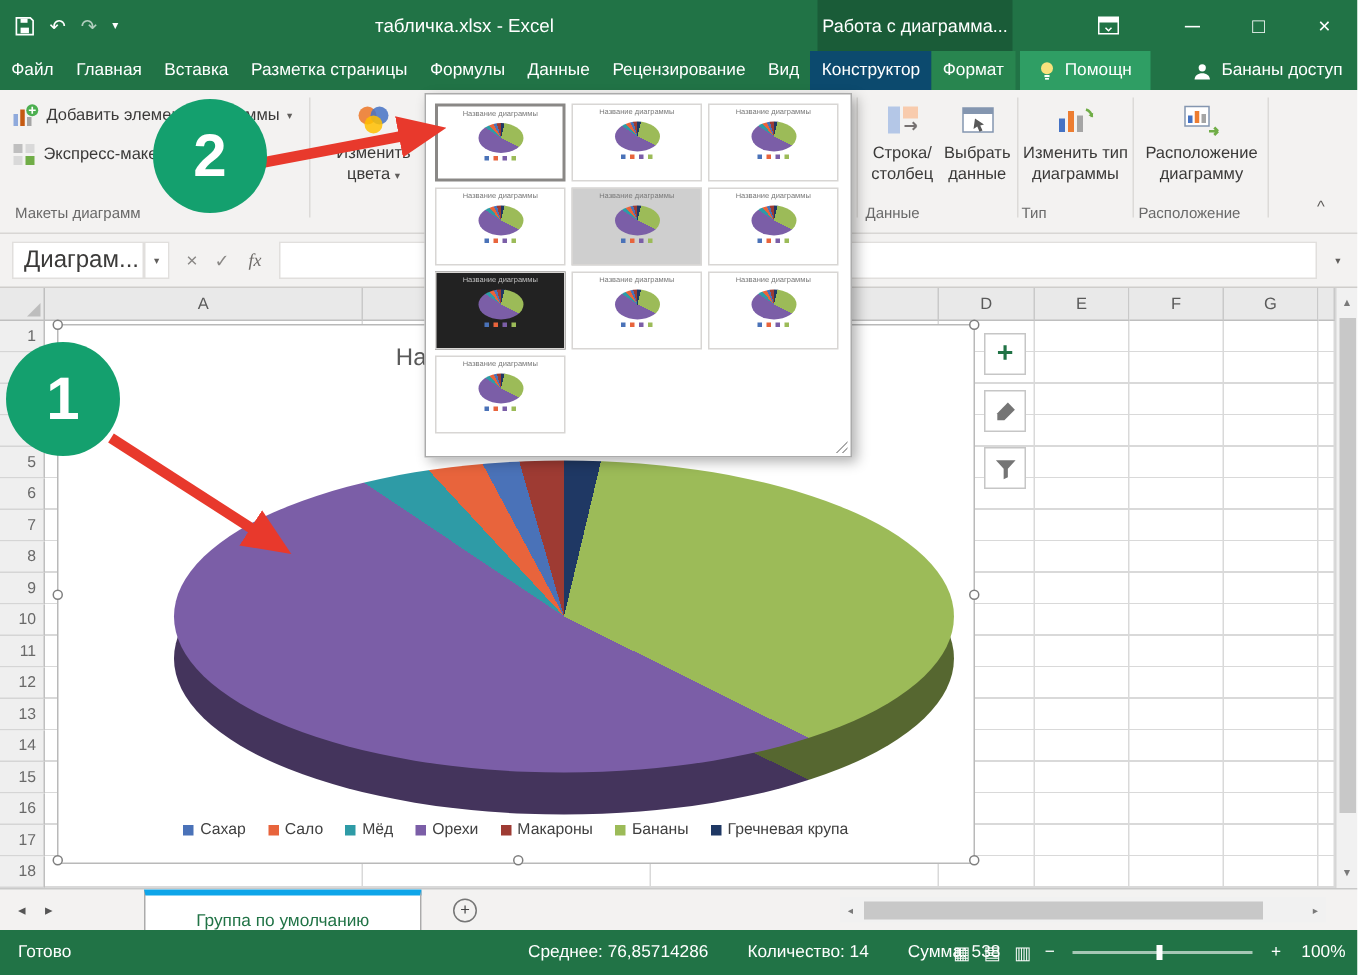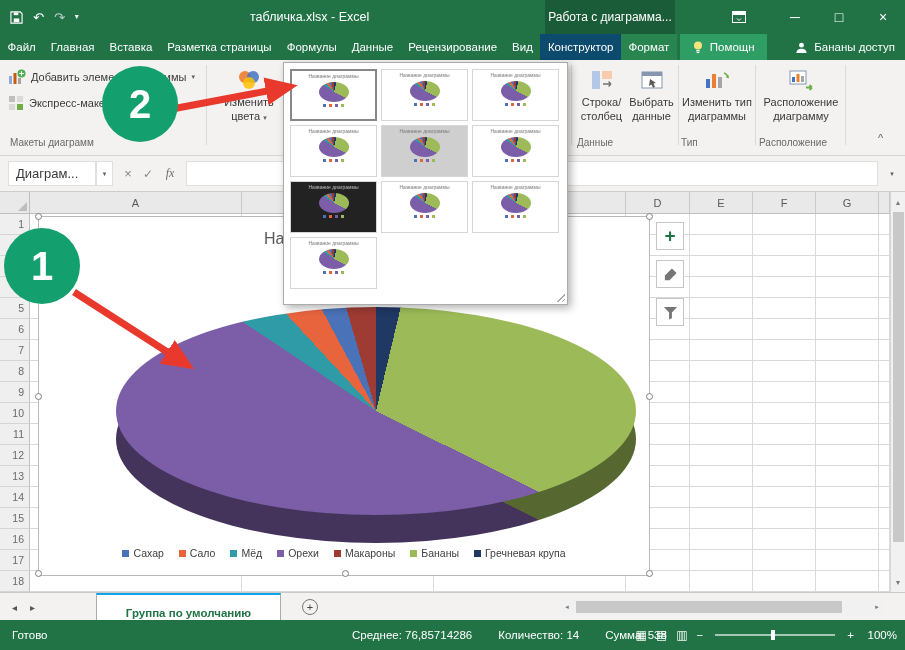--- a/index.html
+++ b/index.html
@@ -28,21 +28,21 @@
 .rb-sep{position:absolute;top:5px;height:80px;width:1px;background:#DCDAD8}
 .rbtn-row{position:absolute;display:flex;align-items:center;gap:5px;font-size:11px;color:#3B3A39;white-space:nowrap}
 .rbtn-col{position:absolute;display:flex;flex-direction:column;align-items:center;font-size:11px;color:#3B3A39;line-height:1.3;white-space:nowrap}
 .ric{height:26px;display:flex;align-items:flex-end;justify-content:center;margin-bottom:4px}
 .caret{font-size:7px;color:#605E5C}
 .grp-label{position:absolute;top:77px;font-size:10px;color:#696969;}
 #ribbon-collapse{position:absolute;left:878px;top:72px;font-size:11px;color:#605E5C}
 
 #fbar{position:absolute;left:0;top:156px;width:905px;height:36px;background:#F3F2F1;border-bottom:1px solid #CFCDCB}
 .fb-box{position:absolute;top:5px;height:25px;background:#fff;border:1px solid #E1DFDD;display:flex;align-items:center}
-#name-box{left:8px;width:88px;padding-left:7px;font-size:13px;color:#3B3A39}
+#name-box{left:8px;width:88px;padding-left:7px;font-size:16px;color:#3B3A39}
 #name-caret{left:96px;width:17px;justify-content:center;font-size:7px;color:#605E5C}
 .fb-btn{position:absolute;top:5px;height:25px;display:flex;align-items:center;justify-content:center;color:#8A8886}
 #fb-x{left:118px;width:20px;font-size:13px}
 #fb-check{left:138px;width:20px;font-size:12px}
 #fb-fx{left:158px;width:24px;font-size:12px;font-style:italic;color:#6E6B68;font-family:"Liberation Serif","DejaVu Serif",serif}
 #formula-input{left:186px;width:692px;padding-left:6px}
 #fb-caret{left:884px;width:16px;justify-content:center;font-size:7px;color:#605E5C;border:none;background:none}
 
 #sheet{position:absolute;left:0;top:192px;width:905px;height:400px;background:#fff}
 #corner{position:absolute;left:0;top:0;width:30px;height:22px;background:#E9E9E9;border-right:1px solid #BFBFBF;border-bottom:1px solid #BFBFBF}
@@ -80,21 +80,21 @@
 .thumb.dark{background:#222}
 .thumb .ttl{margin-top:3px;text-align:center;font-size:5px;color:#7A7A7A;line-height:1;white-space:nowrap;overflow:hidden}
 .thumb.dark .ttl{color:#BFBFBF}
 .mini-pie{width:30px;height:20px;border-radius:50%;margin:3px auto 2px}
 .dots{display:flex;justify-content:center;gap:3px}
 .dots span{width:3px;height:3px;display:inline-block}
 #gallery-grip{position:absolute;right:2px;bottom:2px;width:9px;height:9px;background:linear-gradient(135deg,transparent 0 55%,#ABABAB 55% 62%,transparent 62% 78%,#ABABAB 78% 85%,transparent 85%)}
 
 #tabsbar{position:absolute;left:0;top:592px;width:905px;height:28px;background:#F3F2F1;border-top:1px solid #C9C9C9}
 #tab-navs{position:absolute;left:12px;top:0;height:28px;display:flex;align-items:center;gap:13px;color:#555;font-size:10px}
-#sheet-tab{position:absolute;left:96px;top:0;height:38px;width:185px;background:#fff;border-left:1px solid #ABABAB;border-right:1px solid #ABABAB;border-top:2px solid #0ea5e9;display:flex;align-items:center;justify-content:center;font-size:11.5px;font-weight:bold;color:#217346}
+#sheet-tab{position:absolute;left:96px;top:0;height:38px;width:185px;background:#fff;border-left:1px solid #ABABAB;border-right:1px solid #ABABAB;border-top:4px solid #0ea5e9;display:flex;align-items:center;justify-content:center;font-size:11.5px;font-weight:normal;color:#217346}
 #add-sheet{position:absolute;left:302px;top:6px;width:16px;height:16px;border:1px solid #767676;border-radius:50%;display:flex;align-items:center;justify-content:center;font-size:11px;color:#444}
 #hscroll{position:absolute;left:560px;top:5px;width:324px;height:17px;background:#F1F1F1;display:flex;align-items:center}
 #hs-left{width:14px;text-align:center;font-size:7px;color:#7A7A7A}
 #hthumb{height:12px;width:266px;background:#C8C8C8;margin-left:2px}
 #hs-right{margin-left:auto;width:14px;text-align:center;font-size:7px;color:#7A7A7A}
 
 #statusbar{position:absolute;left:0;top:620px;width:905px;height:30px;background:#217346;color:#fff;font-size:11.5px;display:flex;align-items:center}
 #sb-ready{margin-left:12px}
 #sb-stats{position:absolute;left:352px;display:flex;gap:26px;white-space:nowrap}
 #sb-right{position:absolute;right:8px;display:flex;align-items:center;gap:9px}

